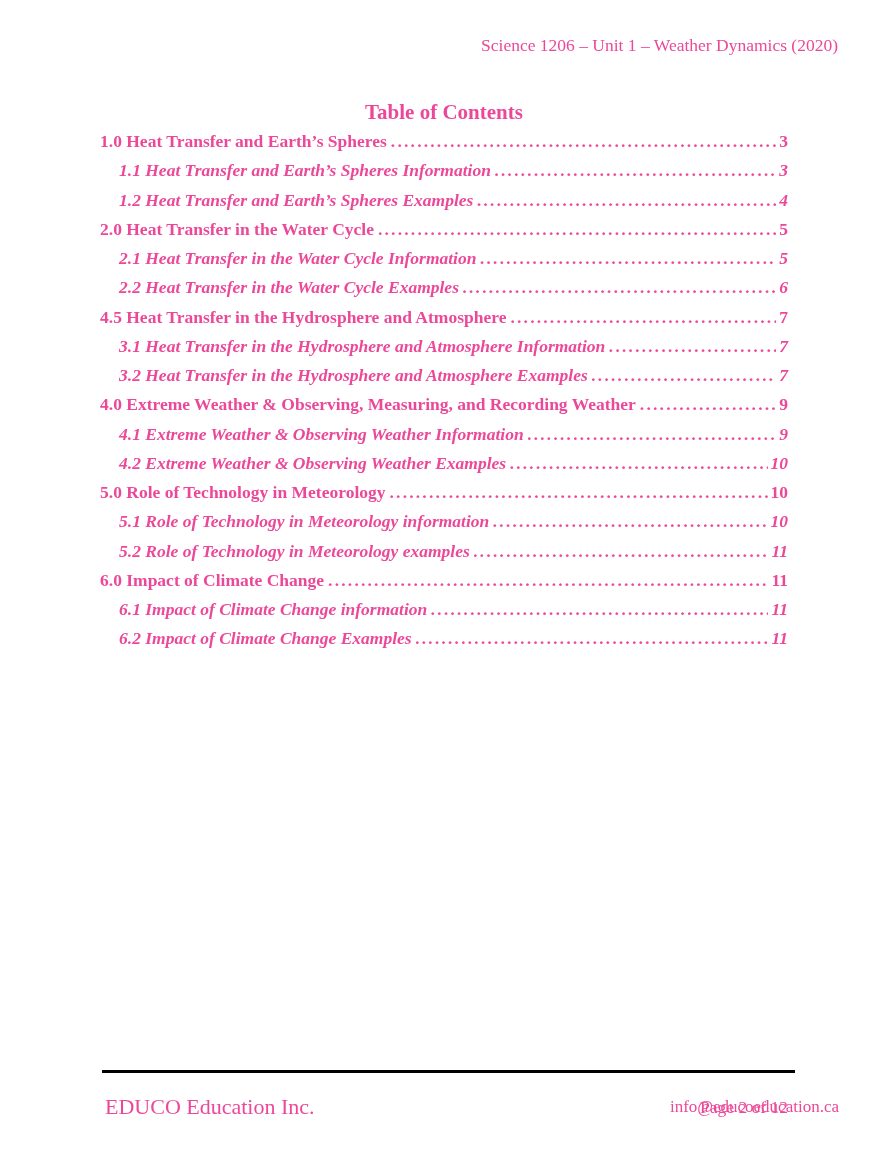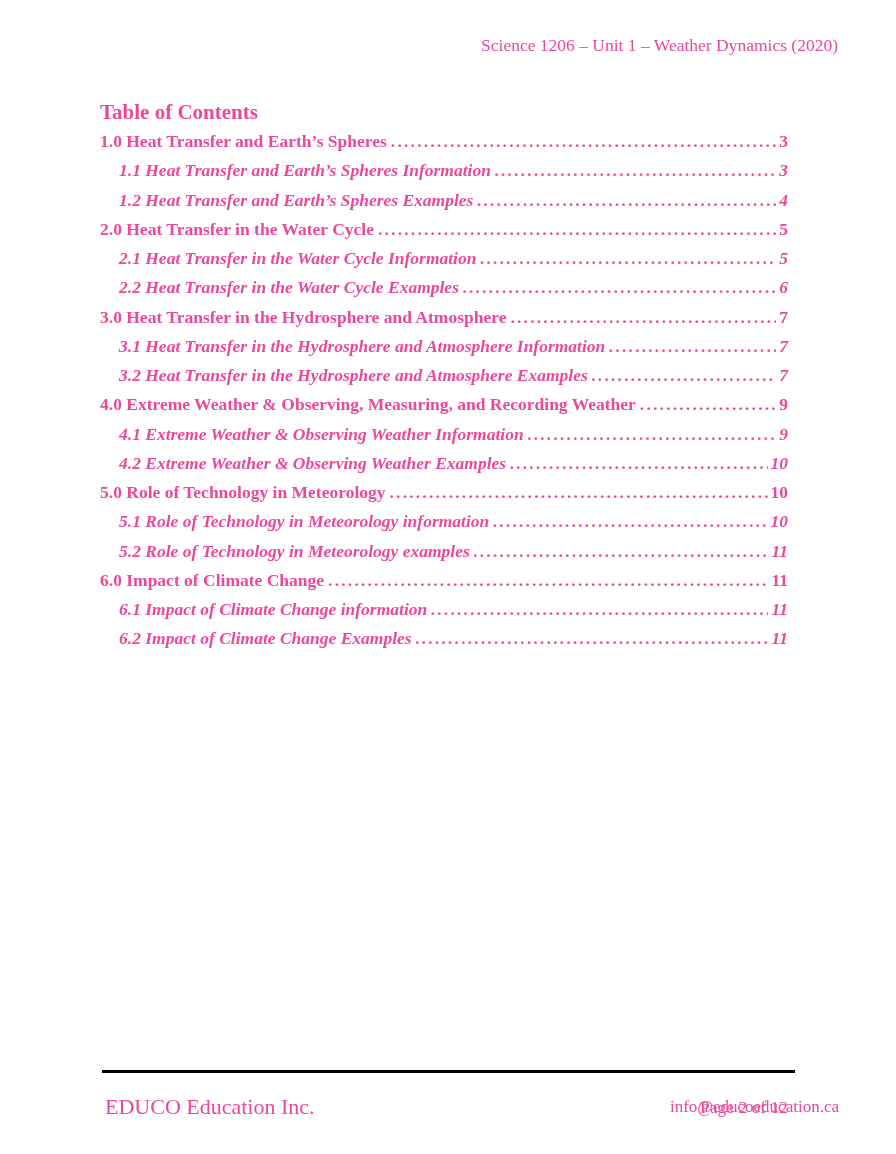--- a/index.html
+++ b/index.html
@@ -27,21 +27,21 @@
     font-size: 17.5px;
     line-height: 22px;
   }
 
   
   .doc-title {
     position: absolute;
     top: 99px;
     left: 100px;
     right: 108px;
-    text-align: left;
+    text-align: center;
     font-size: 21px;
     font-weight: bold;
     line-height: 26px;
   }
 
   
   .toc {
     position: absolute;
     top: 131px;
     left: 100px;
@@ -149,21 +149,21 @@
         <span class="toc-label">2.1 Heat Transfer in the Water Cycle Information</span>
         <span class="leader">............................................................................................................................................................................................................................</span>
         <span class="toc-page">5</span>
       </div>
       <div class="toc-row level-2">
         <span class="toc-label">2.2 Heat Transfer in the Water Cycle Examples</span>
         <span class="leader">............................................................................................................................................................................................................................</span>
         <span class="toc-page">6</span>
       </div>
       <div class="toc-row level-1">
-        <span class="toc-label">3.0 Heat Transfer in the Hydrosphere and Atmosphere</span>
+        <span class="toc-label">4.5 Heat Transfer in the Hydrosphere and Atmosphere</span>
         <span class="leader">............................................................................................................................................................................................................................</span>
         <span class="toc-page">7</span>
       </div>
       <div class="toc-row level-2">
         <span class="toc-label">3.1 Heat Transfer in the Hydrosphere and Atmosphere Information</span>
         <span class="leader">............................................................................................................................................................................................................................</span>
         <span class="toc-page">7</span>
       </div>
       <div class="toc-row level-2">
         <span class="toc-label">3.2 Heat Transfer in the Hydrosphere and Atmosphere Examples</span>

